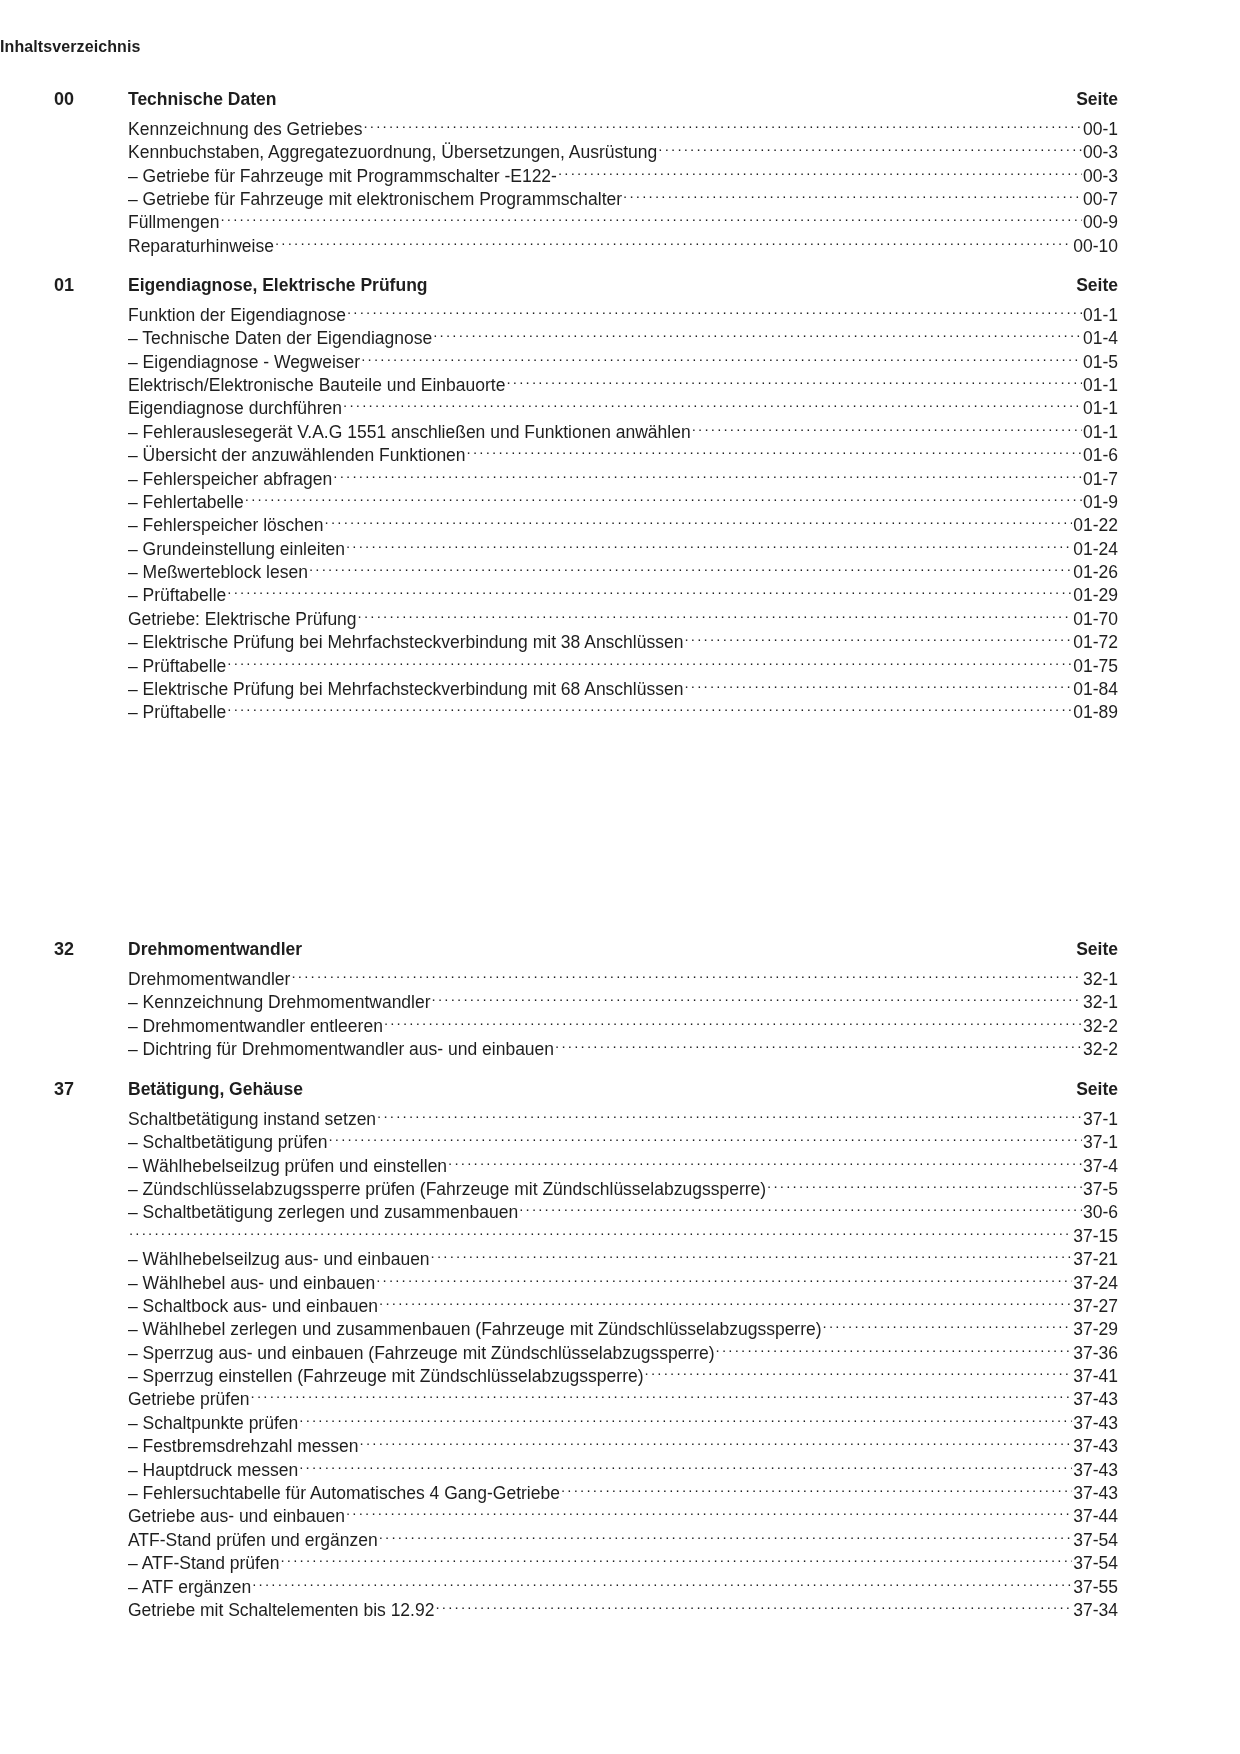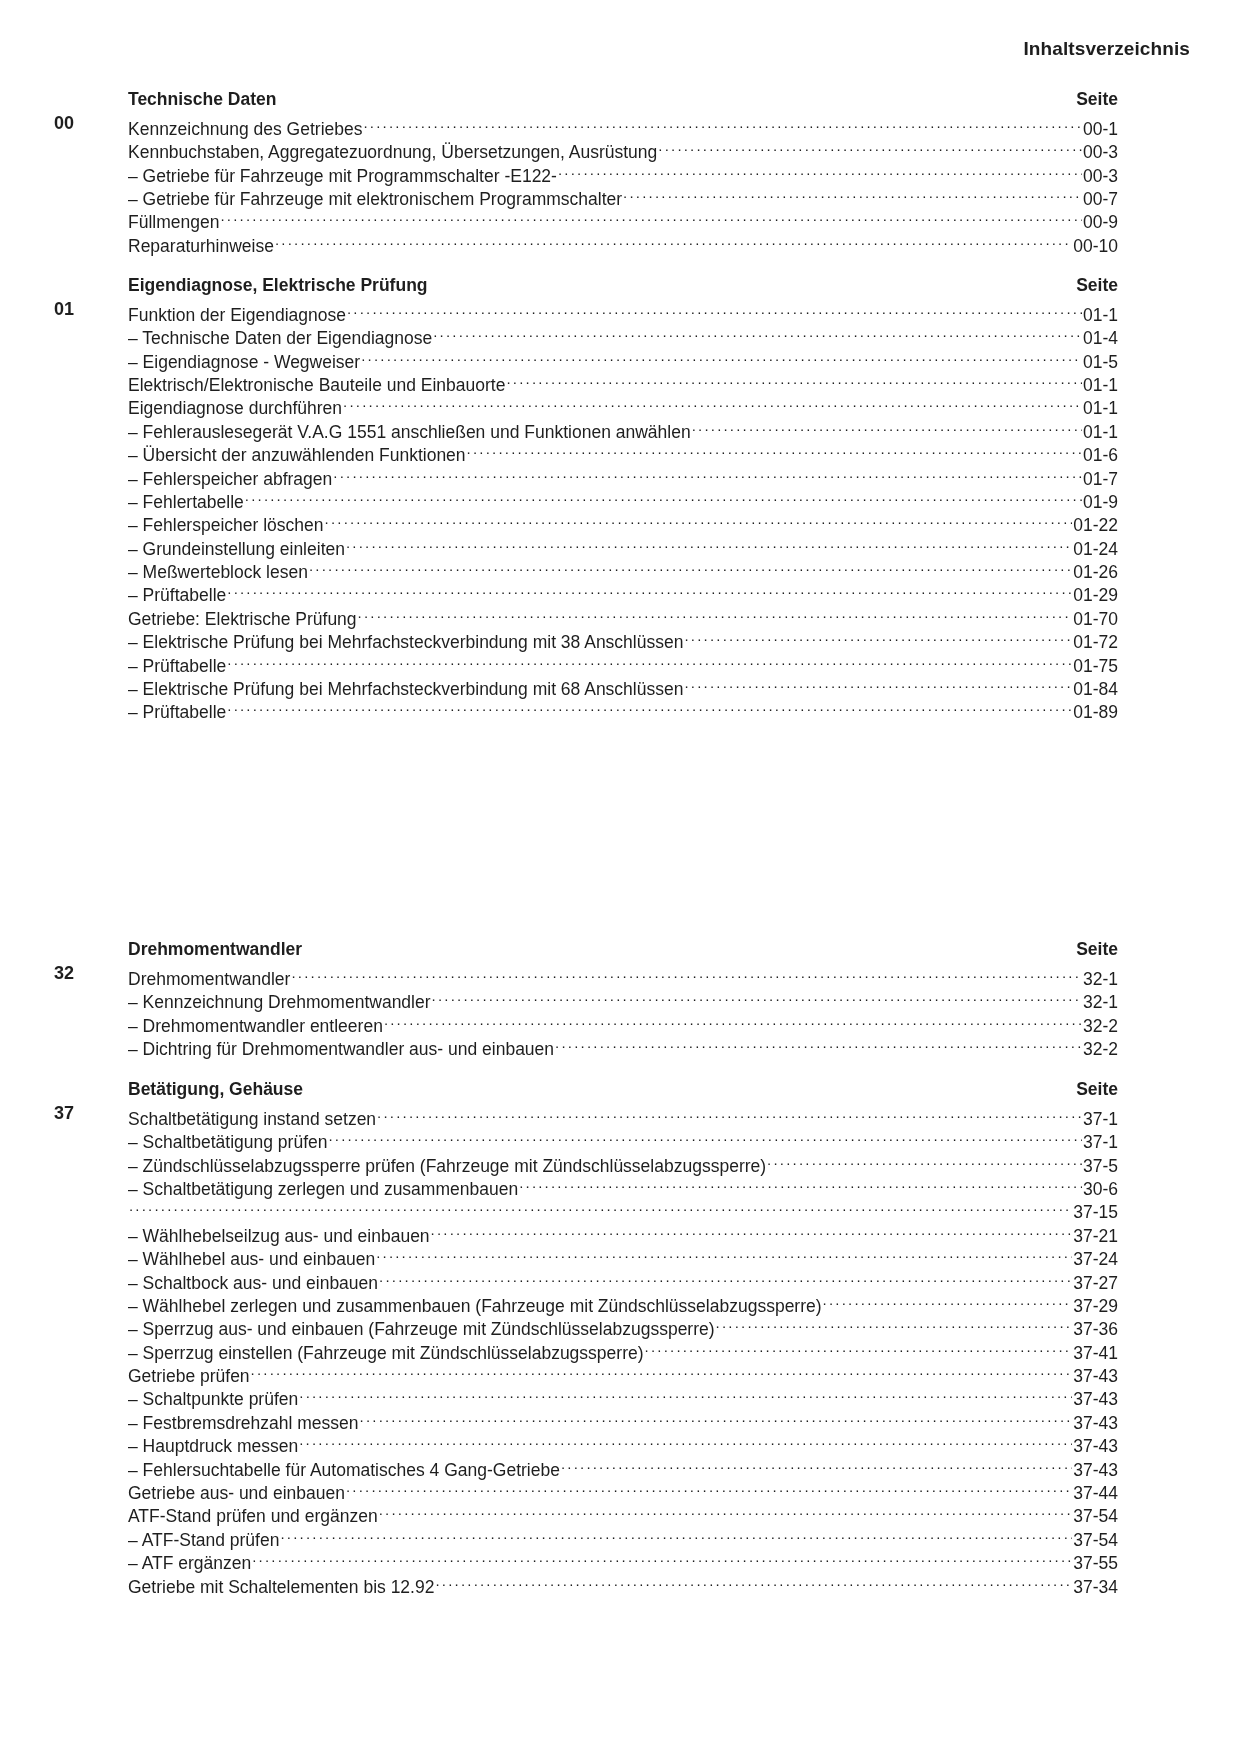--- a/index.html
+++ b/index.html
@@ -1,26 +1,26 @@
 <!DOCTYPE html>
 <html><head>
   <meta charset="utf-8">
   <style>
     html, body { margin: 0; padding: 0; background: #ffffff; }
     body {
       width: 1240px; height: 1754px; position: relative; overflow: hidden;
       font-family: "Liberation Sans", sans-serif; color: #1e1e1e;
     }
     .title {
-      position: absolute; top: 38px; left: 0; width: 1190px; text-align: right;
-      font-size: 19px; font-weight: bold; letter-spacing: 0.1px;
+      position: absolute; top: 38px; left: 0; width: 1190px; text-align: left;
+      font-size: 16px; font-weight: bold; letter-spacing: 0.1px;
     }
     .section { position: absolute; left: 0; width: 1240px; }
     .sec-num {
-      position: absolute; left: 54px; top: 0; font-size: 18px; font-weight: bold; line-height: 23.4px; margin-top: 24px;
+      position: absolute; left: 54px; top: 0; font-size: 18px; font-weight: bold; line-height: 23.4px;
     }
     .rows { position: absolute; left: 128px; top: 0; width: 990px; }
     .row {
       display: flex; align-items: baseline; height: 23.4px; line-height: 23.4px;
       font-size: 17.5px; white-space: nowrap;
     }
     .row .label { flex: 0 0 auto; }
     .row .dots {
       flex: 1 1 auto; overflow: hidden; margin: 0 1px; position: relative; height: 23.4px;
     }
@@ -223,20 +223,25 @@
           <span class="label">Schaltbetätigung instand setzen</span>
           <span class="dots"></span>
           <span class="page">37-1</span>
         </div>
         <div class="row">
           <span class="label">– Schaltbetätigung prüfen</span>
           <span class="dots"></span>
           <span class="page">37-1</span>
         </div>
         <div class="row">
+          <span class="label">– Wählhebelseilzug prüfen und einstellen</span>
+          <span class="dots"></span>
+          <span class="page">37-4</span>
+        </div>
+        <div class="row">
           <span class="label">– Zündschlüsselabzugssperre prüfen (Fahrzeuge mit Zündschlüsselabzugssperre)</span>
           <span class="dots"></span>
           <span class="page">37-5</span>
         </div>
         <div class="row">
           <span class="label">– Schaltbetätigung zerlegen und zusammenbauen</span>
           <span class="dots"></span>
           <span class="page">30-6</span>
         </div>
         <div class="row">

